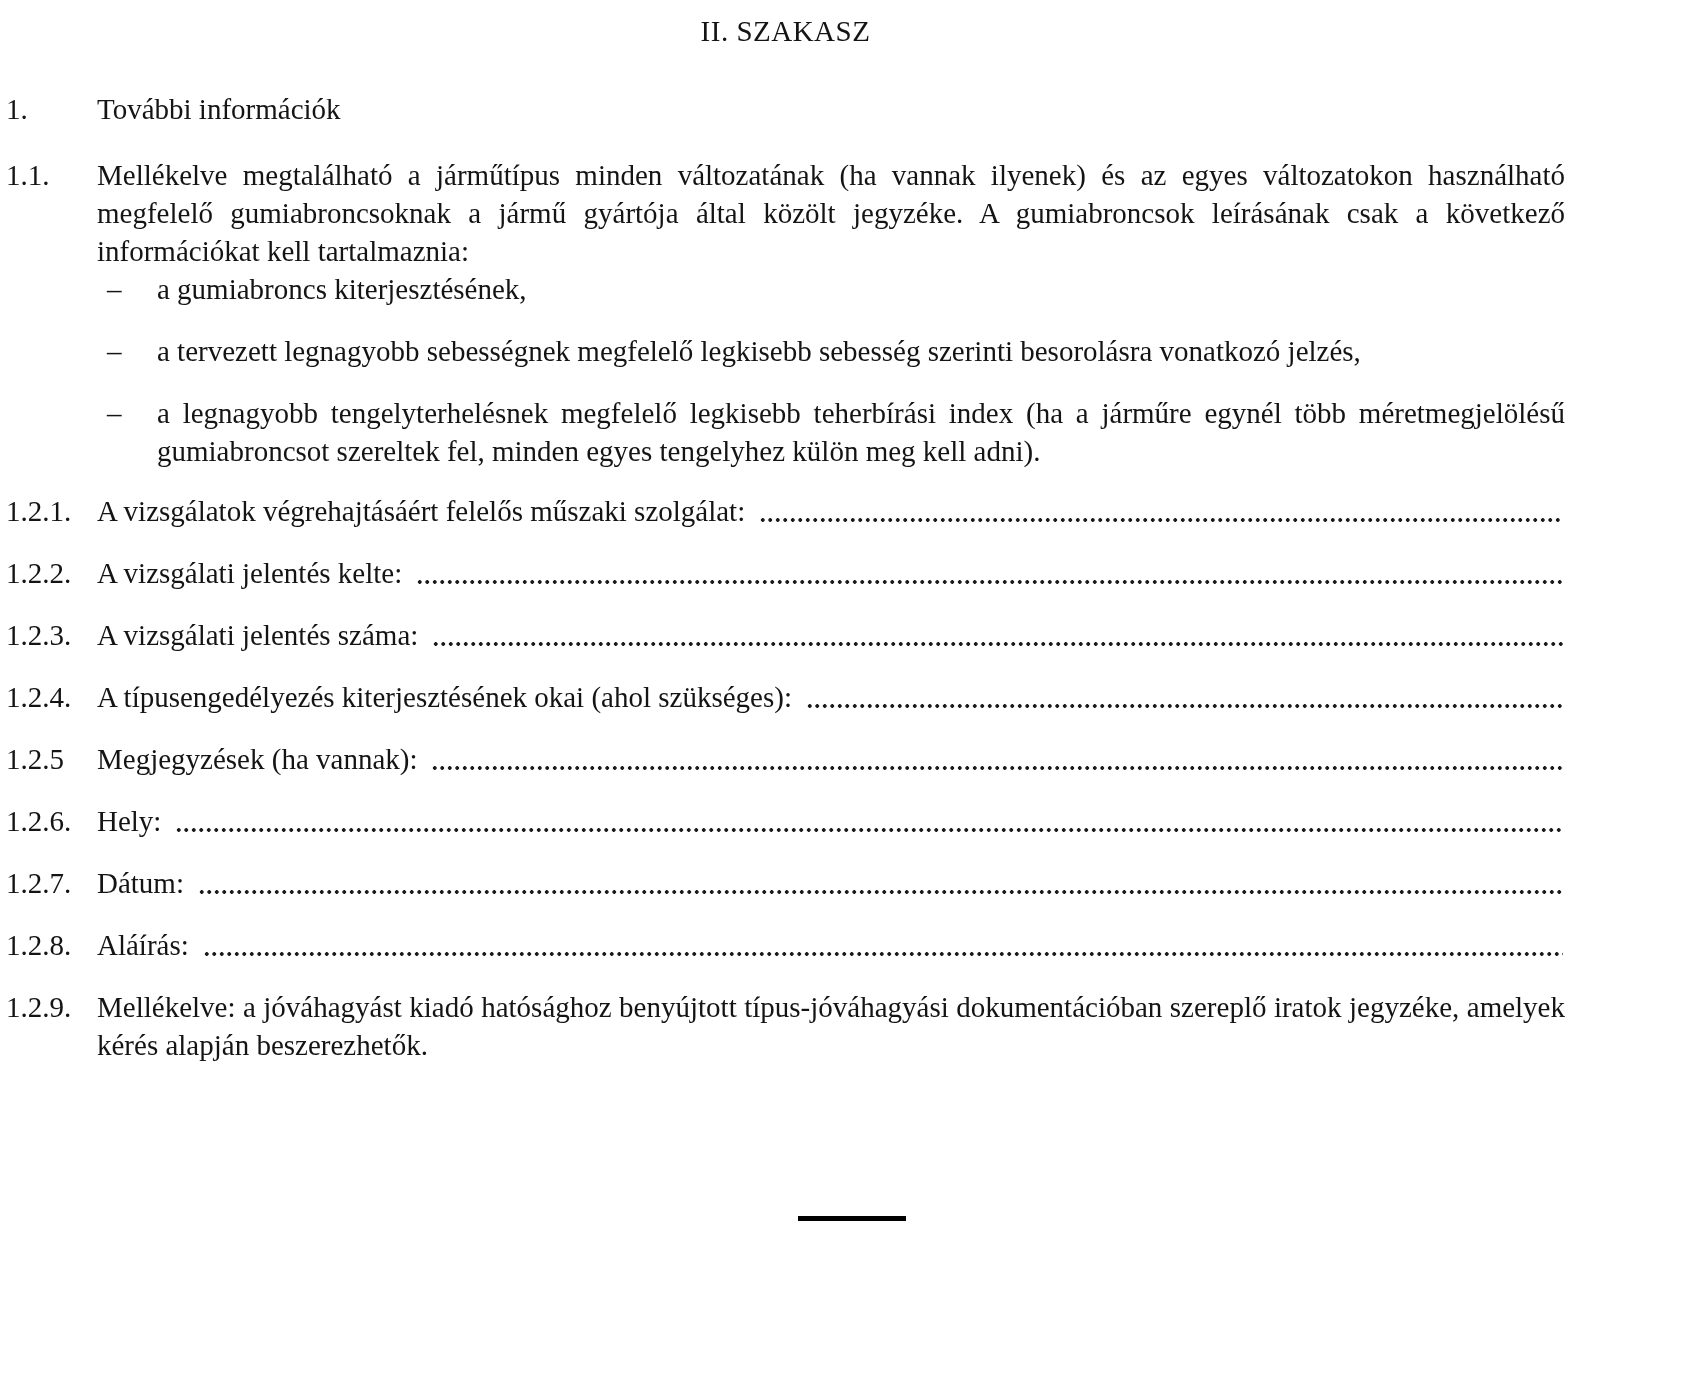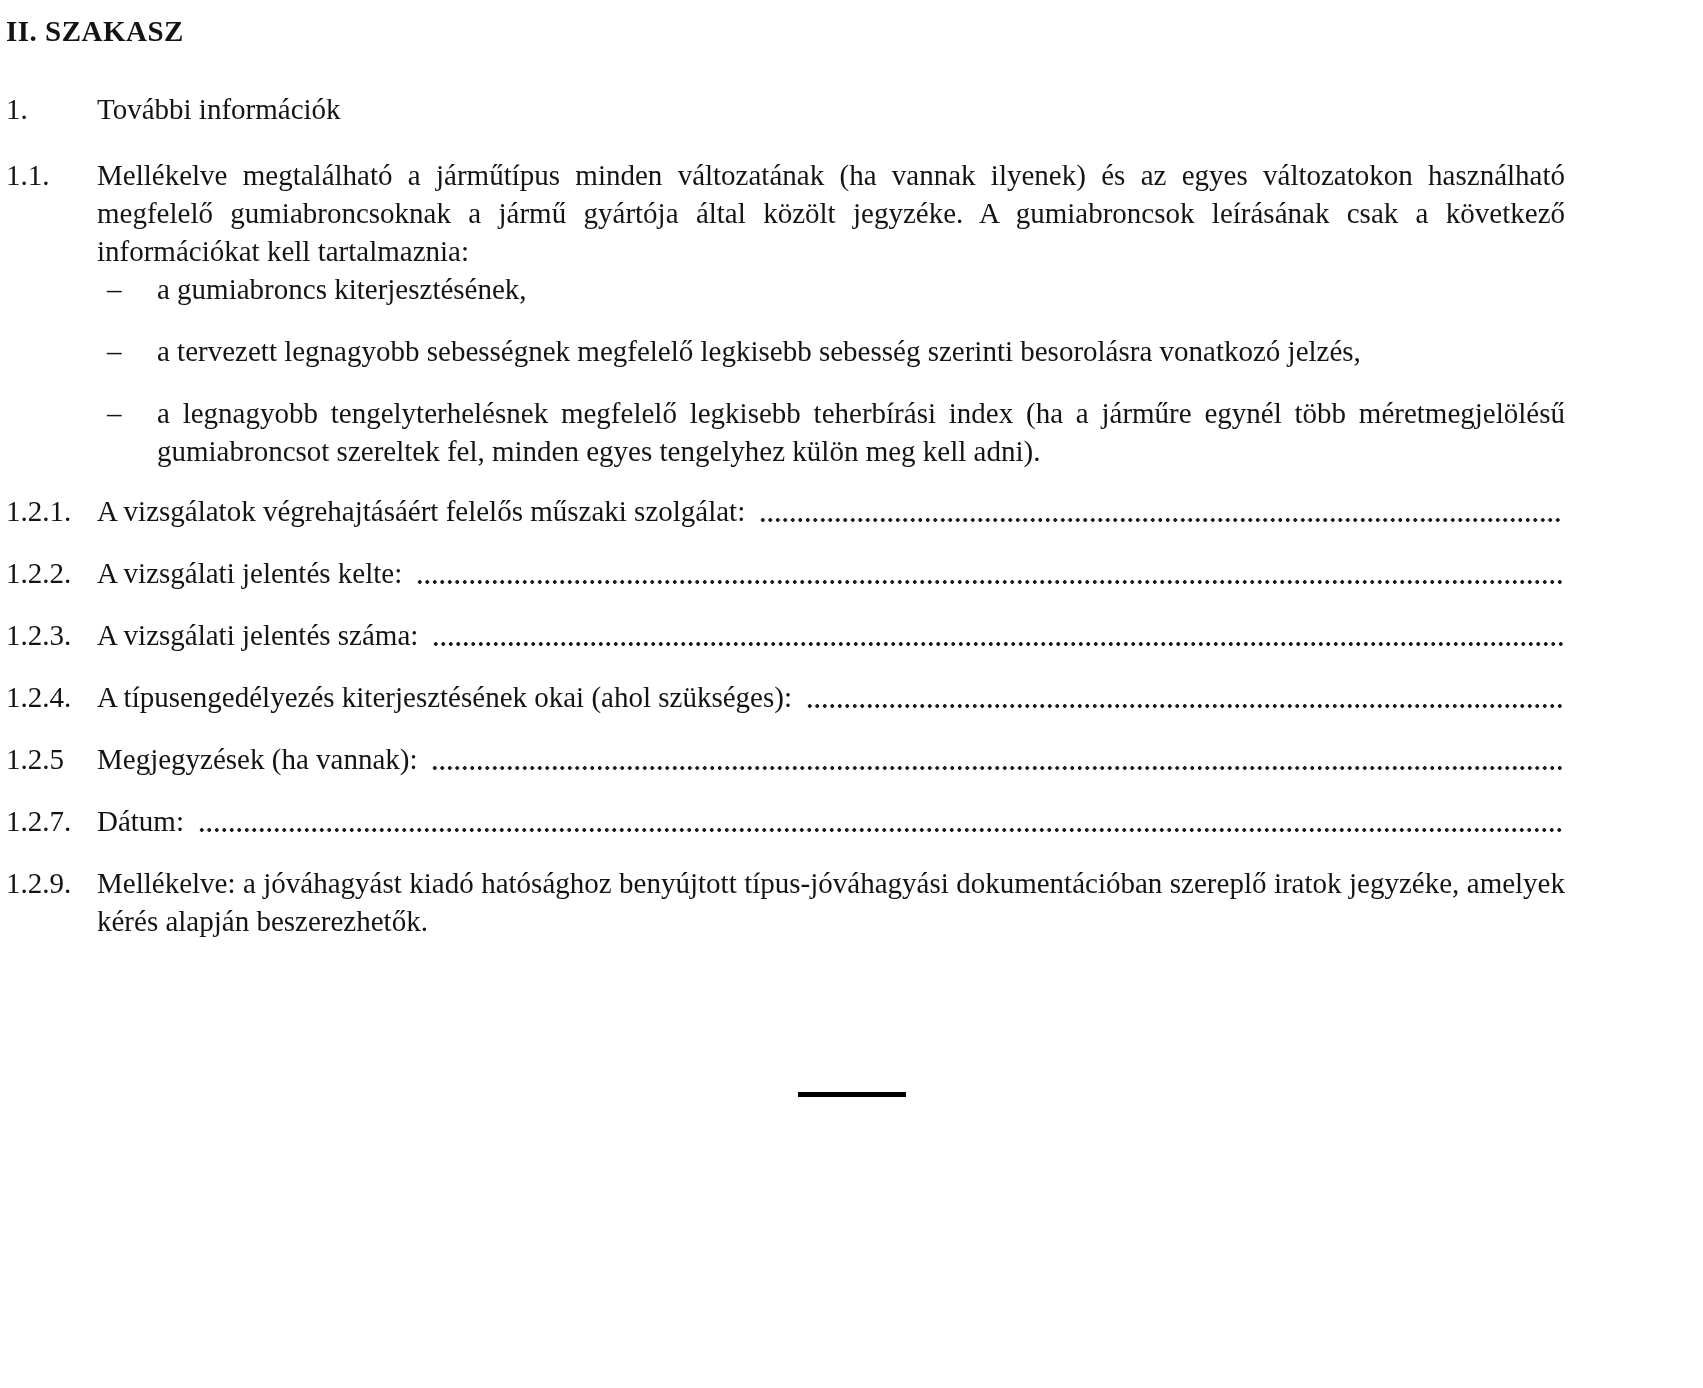--- a/index.html
+++ b/index.html
@@ -9,24 +9,23 @@
     height: 1388px;
     background: #ffffff;
     color: #141414;
     font-family: "Liberation Serif", serif;
     font-size: 29px;
     line-height: 38px;
     overflow: hidden;
   }
   .content { padding: 6px 138px 0 6px; }
   .doc-title {
-    text-align: left;
+    text-align: center;
     margin: 6px 0 40px 0;
     letter-spacing: 0.5px;
-    font-weight: bold;
   }
   .row { display: flex; align-items: baseline; }
   .num { flex: 0 0 91px; }
   .body-text { flex: 1; text-align: justify; }
   .heading-row { margin-bottom: 28px; }
   .heading-label { font-weight: normal; flex: 1; }
   .para-row { }
   .bullet-row { display: flex; align-items: baseline; margin: 0 0 24px 91px; }
   .bullet-row.tight { margin-bottom: 22px; }
   .dash { flex: 0 0 50px; padding-left: 10px; }
@@ -99,22 +98,32 @@
       <span class="num">1.2.4.</span>
       <span class="field-label">A típusengedélyezés kiterjesztésének okai (ahol szükséges):</span>
       <span class="leader"></span>
     </div>
     <div class="field-row">
       <span class="num">1.2.5</span>
       <span class="field-label">Megjegyzések (ha vannak):</span>
       <span class="leader"></span>
     </div>
     <div class="field-row">
+      <span class="num">1.2.6.</span>
+      <span class="field-label">Hely:</span>
+      <span class="leader"></span>
+    </div>
+    <div class="field-row">
       <span class="num">1.2.7.</span>
       <span class="field-label">Dátum:</span>
+      <span class="leader"></span>
+    </div>
+    <div class="field-row">
+      <span class="num">1.2.8.</span>
+      <span class="field-label">Aláírás:</span>
       <span class="leader"></span>
     </div>
 
     <div class="row">
       <span class="num">1.2.9.</span>
       <span class="body-text">Mellékelve: a jóváhagyást kiadó hatósághoz benyújtott típus-jóváhagyási dokumentációban szereplő iratok jegyzéke, amelyek kérés alapján beszerezhetők.</span>
     </div>
 
   </div>
 

